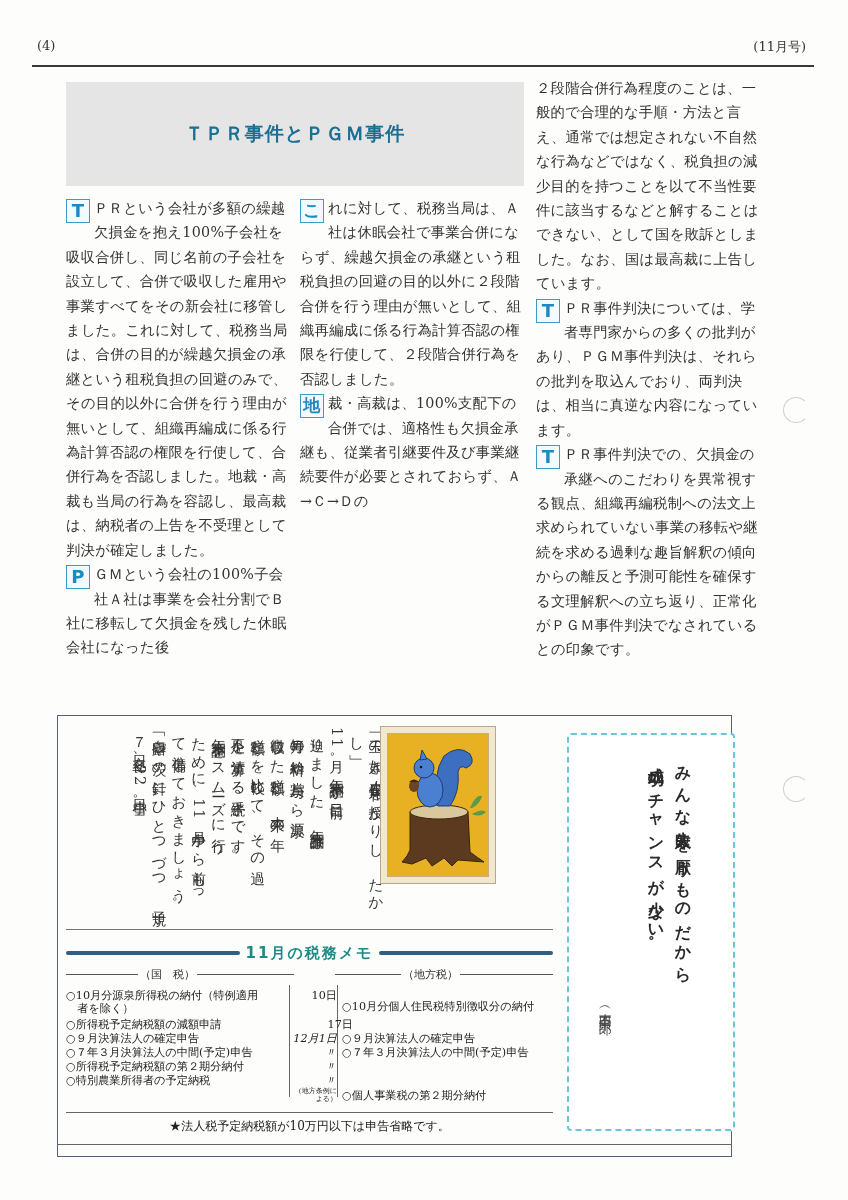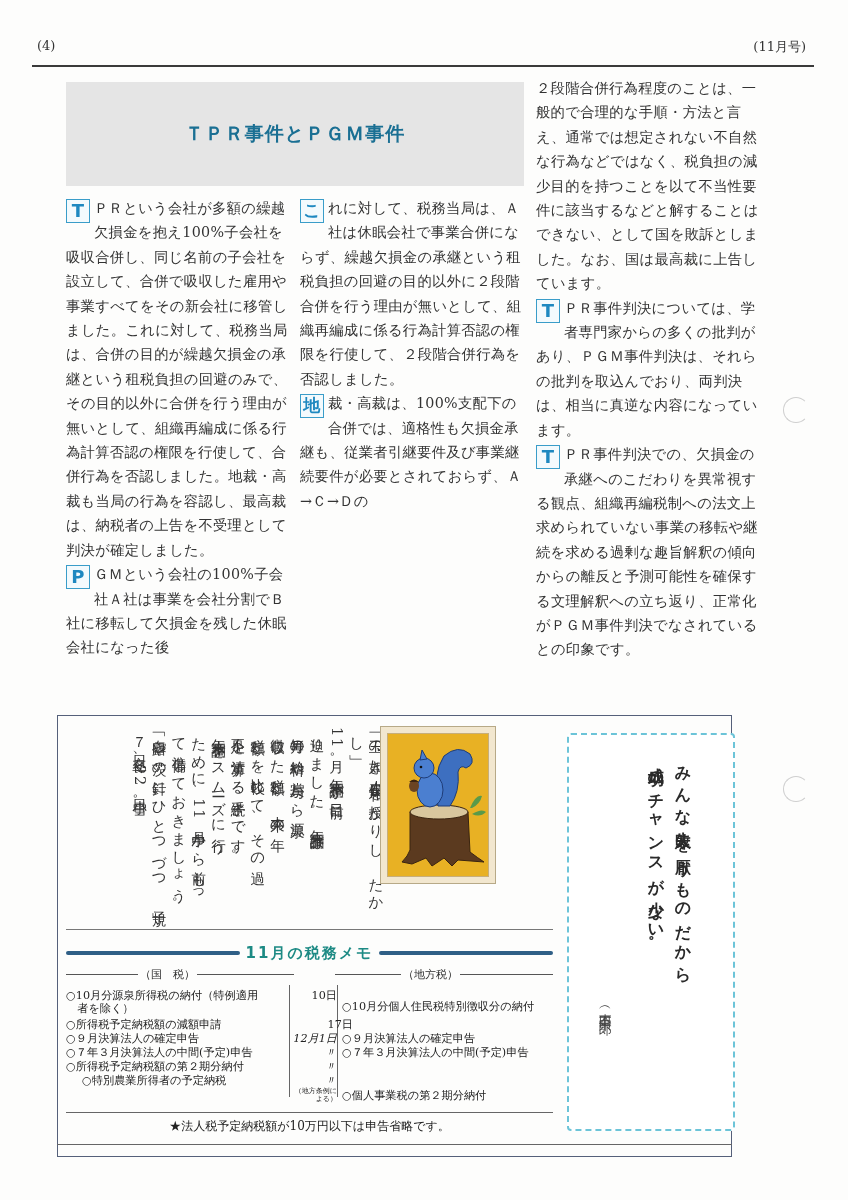--- a/index.html
+++ b/index.html
@@ -169,21 +169,21 @@
 <div class="memo-table">
   <div class="mt-col-divider" style="left:223px;"></div>
   <div class="mt-col-divider" style="left:271px;"></div>
 
   <div class="memo-row" style="left:0; top:4px;">○10月分源泉所得税の納付（特例適用</div>
   <div class="memo-row" style="left:0; top:17px;">　者を除く）</div>
   <div class="memo-row" style="left:0; top:33px;">○所得税予定納税額の減額申請</div>
   <div class="memo-row" style="left:0; top:47px;">○９月決算法人の確定申告</div>
   <div class="memo-row" style="left:0; top:61px;">○７年３月決算法人の中間(予定)申告</div>
   <div class="memo-row" style="left:0; top:75px;">○所得税予定納税額の第２期分納付</div>
-  <div class="memo-row" style="left:16px; top:89px;">○特別農業所得者の予定納税</div>
+  <div class="memo-row" style="left:0; top:89px;">○特別農業所得者の予定納税</div>
 
   <div class="memo-date" style="left:223px; top:4px;">10日</div>
   <div class="memo-date" style="left:239px; top:33px;">17日</div>
   <div class="memo-date" style="left:223px; top:47px;font-style:italic;">12月1日</div>
   <div class="memo-date" style="left:223px; top:61px;">〃</div>
   <div class="memo-date" style="left:223px; top:75px;">〃</div>
   <div class="memo-date" style="left:223px; top:89px;">〃</div>
   <div class="memo-date" style="left:223px; top:102px; font-size:7px; line-height:8px;">（地方条例による）</div>
 
   <div class="memo-row" style="left:276px; top:4px;margin-top:11px;">○10月分個人住民税特別徴収分の納付</div>

